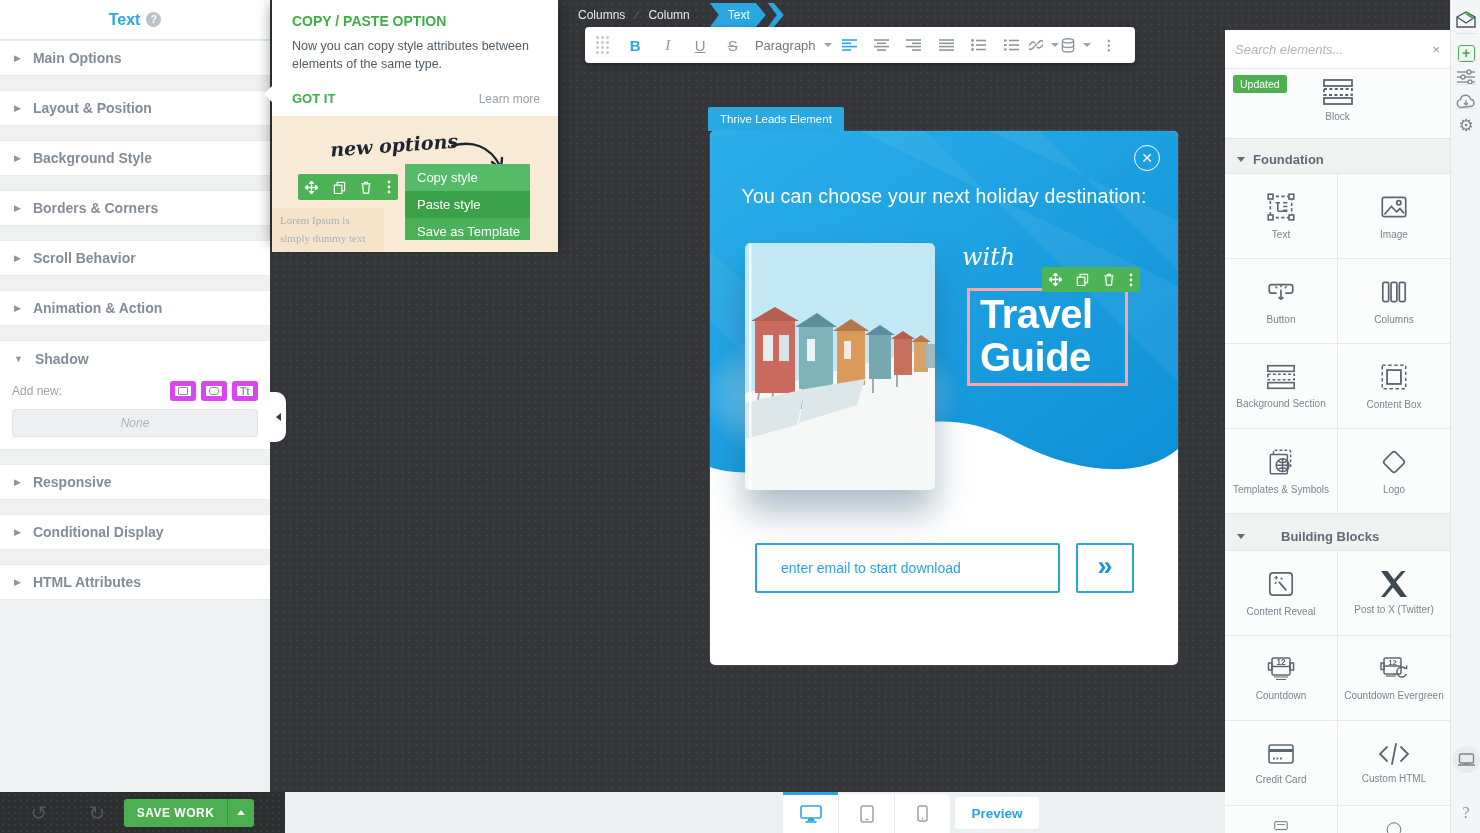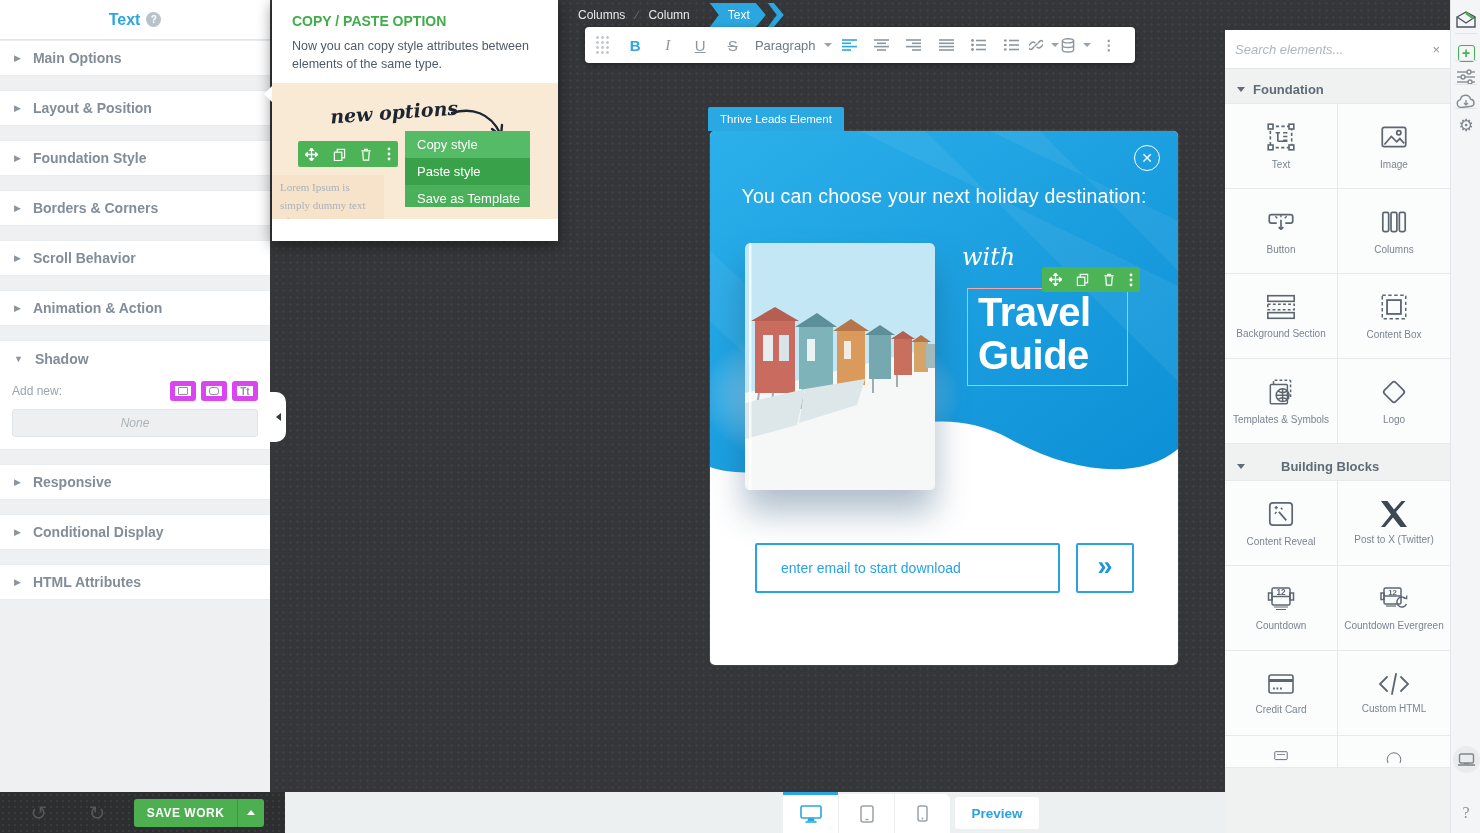--- a/index.html
+++ b/index.html
@@ -39,21 +39,21 @@
     border-radius:0 10px 10px 0; display:flex; align-items:center; justify-content:center; cursor:pointer; }
   .collapse-tab .arr{ width:0; height:0; border-top:4px solid transparent; border-bottom:4px solid transparent;
     border-right:5px solid #32373b; }
 
   
   .bottom-left{ position:absolute; left:0; top:792px; width:285px; height:41px; background:#2c2e2f;
     background-image:radial-gradient(rgba(255,255,255,.06) 1px, transparent 1.2px); background-size:6px 6px;
     display:flex; align-items:center; }
   .undo, .redo{ color:#54585a; font-size:20px; width:30px; text-align:center; cursor:pointer; }
   .undo{ margin-left:24px; } .redo{ margin-left:28px; }
-  .save-btn{ margin-left:22px; height:28px; width:130px; background:#4caf50; border-radius:3px;
+  .save-btn{ margin-left:12px; height:28px; width:130px; background:#4caf50; border-radius:3px;
     display:flex; align-items:center; cursor:pointer; }
   .save-btn .txt{ flex:1; text-align:center; color:#fff; font-size:12px; font-weight:bold; letter-spacing:.5px; }
   .save-btn .sep{ width:1px; height:100%; background:rgba(0,0,0,.15); }
   .save-btn .car{ width:26px; display:flex; align-items:center; justify-content:center; }
   .save-btn .car i{ width:0; height:0; border-left:4px solid transparent; border-right:4px solid transparent;
     border-bottom:5px solid #fff; }
 
   
   .cp-popup{ position:absolute; left:272px; top:0; width:286px; height:241px; background:#fff;
     box-shadow:0 4px 14px rgba(0,0,0,.45); z-index:5; }
@@ -115,21 +115,21 @@
     border-radius:50%; color:#fff; font-size:14px; display:flex; align-items:center; justify-content:center; cursor:pointer; }
   .modal-head{ position:absolute; left:0; top:54px; width:100%; text-align:center; color:#fff;
     font-size:19.5px; font-weight:500; letter-spacing:.2px; }
   .book-wrap{ position:absolute; left:35px; top:112px; width:190px; height:247px; border-radius:5px;
     box-shadow:0 22px 34px rgba(25,70,105,.35); }
   .book-halo{ position:absolute; left:-10px; top:190px; width:260px; height:150px; border-radius:50%;
     background:radial-gradient(closest-side, rgba(255,255,255,.9), rgba(255,255,255,0)); }
   .with-txt{ position:absolute; left:252px; top:112px; color:#fff; font-family:"DejaVu Serif",serif;
     font-style:italic; font-size:24px; }
   .canvas-gtb{ position:absolute; left:332px; top:136px; width:98px; height:25px; z-index:3; }
-  .tg-box{ position:absolute; left:257px; top:157px; width:161px; height:98px; border:1px solid #fca5a5; }
+  .tg-box{ position:absolute; left:257px; top:157px; width:161px; height:98px; border:3px solid #fca5a5; }
   .tg-text{ position:absolute; left:10px; top:2px; color:#fff; font-size:40px; font-weight:bold; line-height:1.08;
     letter-spacing:-.5px; }
   .email-row{ position:absolute; left:45px; top:412px; width:380px; height:50px; display:flex; gap:16px; }
   .email-input{ width:305px; height:50px; border:2px solid #29a3e2; border-radius:2px; background:#fff;
     padding:0 24px; font-size:14px; color:#29a3e2; font-family:"Liberation Sans",sans-serif; }
   .email-input::placeholder{ color:#29a3e2; opacity:1; }
   .email-btn{ width:58px; height:50px; border:2px solid #29a3e2; border-radius:2px; background:#fff;
     color:#1d97da; font-size:27px; font-weight:bold; display:flex; align-items:center; justify-content:center;
     cursor:pointer; padding-bottom:4px; }
 
@@ -187,21 +187,21 @@
     <div class="acc">
       <span class="caret">▶</span>
       <span class="lbl">Main Options</span>
       </div>
     <div class="acc">
       <span class="caret">▶</span>
       <span class="lbl">Layout &amp; Position</span>
       </div>
     <div class="acc">
       <span class="caret">▶</span>
-      <span class="lbl">Foundation Style</span>
+      <span class="lbl">Background Style</span>
       </div>
     <div class="acc">
       <span class="caret">▶</span>
       <span class="lbl">Borders &amp; Corners</span>
       </div>
     <div class="acc">
       <span class="caret">▶</span>
       <span class="lbl">Scroll Behavior</span>
       </div>
     <div class="acc">
@@ -256,20 +256,24 @@
           <i></i>
         </span>
     </div>
   </div>
 
   <div class="cp-popup">
     <div class="notch"></div>
     <div class="cp-top">
       <div class="cp-title">COPY / PASTE OPTION</div>
       <div class="cp-body">Now you can copy style attributes between elements of the same type.</div>
+    </div>
+    <div class="cp-links">
+      <span class="cp-got">GOT IT</span>
+      <span class="cp-learn">Learn more</span>
     </div>
     <div class="cp-img">
       <span class="cp-anno">new options</span>
       <svg class="cp-arrow" width="60" height="40" viewBox="0 0 60 40">
         <path d="M2,8 C22,2 40,8 50,28" fill="none" stroke="#1d2530" stroke-width="2.4" stroke-linecap="round"></path>
         <path d="M42,24 L51,31 L52,20" fill="none" stroke="#1d2530" stroke-width="2.4" stroke-linecap="round" stroke-linejoin="round"></path>
       </svg>
       <div class="cp-lorem">Lorem Ipsum is simply dummy text of the printing and</div>
       <div class="g-toolbar cp-gtb">
         <svg width="13" height="13" viewBox="0 0 14 14">
@@ -547,20 +551,33 @@
       </div>
     </div>
     <div class="preview-btn">Preview</div>
   </div>
 
   <div class="rpanel">
     <div class="rsearch">
       <input placeholder="Search elements..." style="">
       <span class="x">×</span>
     </div>
+    <div class="block-area">
+      <span class="updated-badge">Updated</span>
+      <div class="block-inner">
+        <svg width="34" height="30" viewBox="0 0 34 30">
+            <g stroke="#5c6670" stroke-width="1.8" fill="none">
+              <rect x="3" y="3" width="28" height="6"></rect>
+              <rect x="3" y="12" width="28" height="6" stroke-dasharray="3 2.4"></rect>
+              <rect x="3" y="21" width="28" height="6"></rect>
+            </g>
+          </svg>
+        <span class="cell-label">Block</span>
+      </div>
+    </div>
     <div class="rsec-head" style="margin-top:6px;">
       <span class="v"></span>
       <span class="t">Foundation</span>
     </div>
     <div class="egrid">
       <div class="ecell">
         <svg width="32" height="32" viewBox="0 0 30 30">
             <g stroke="#5c6670" stroke-width="1.5" fill="none">
               <rect x="5" y="5" width="20" height="20" stroke-dasharray="3 2.2"></rect>
               <rect x="3" y="3" width="4.5" height="4.5" fill="#fbfcfc"></rect>

